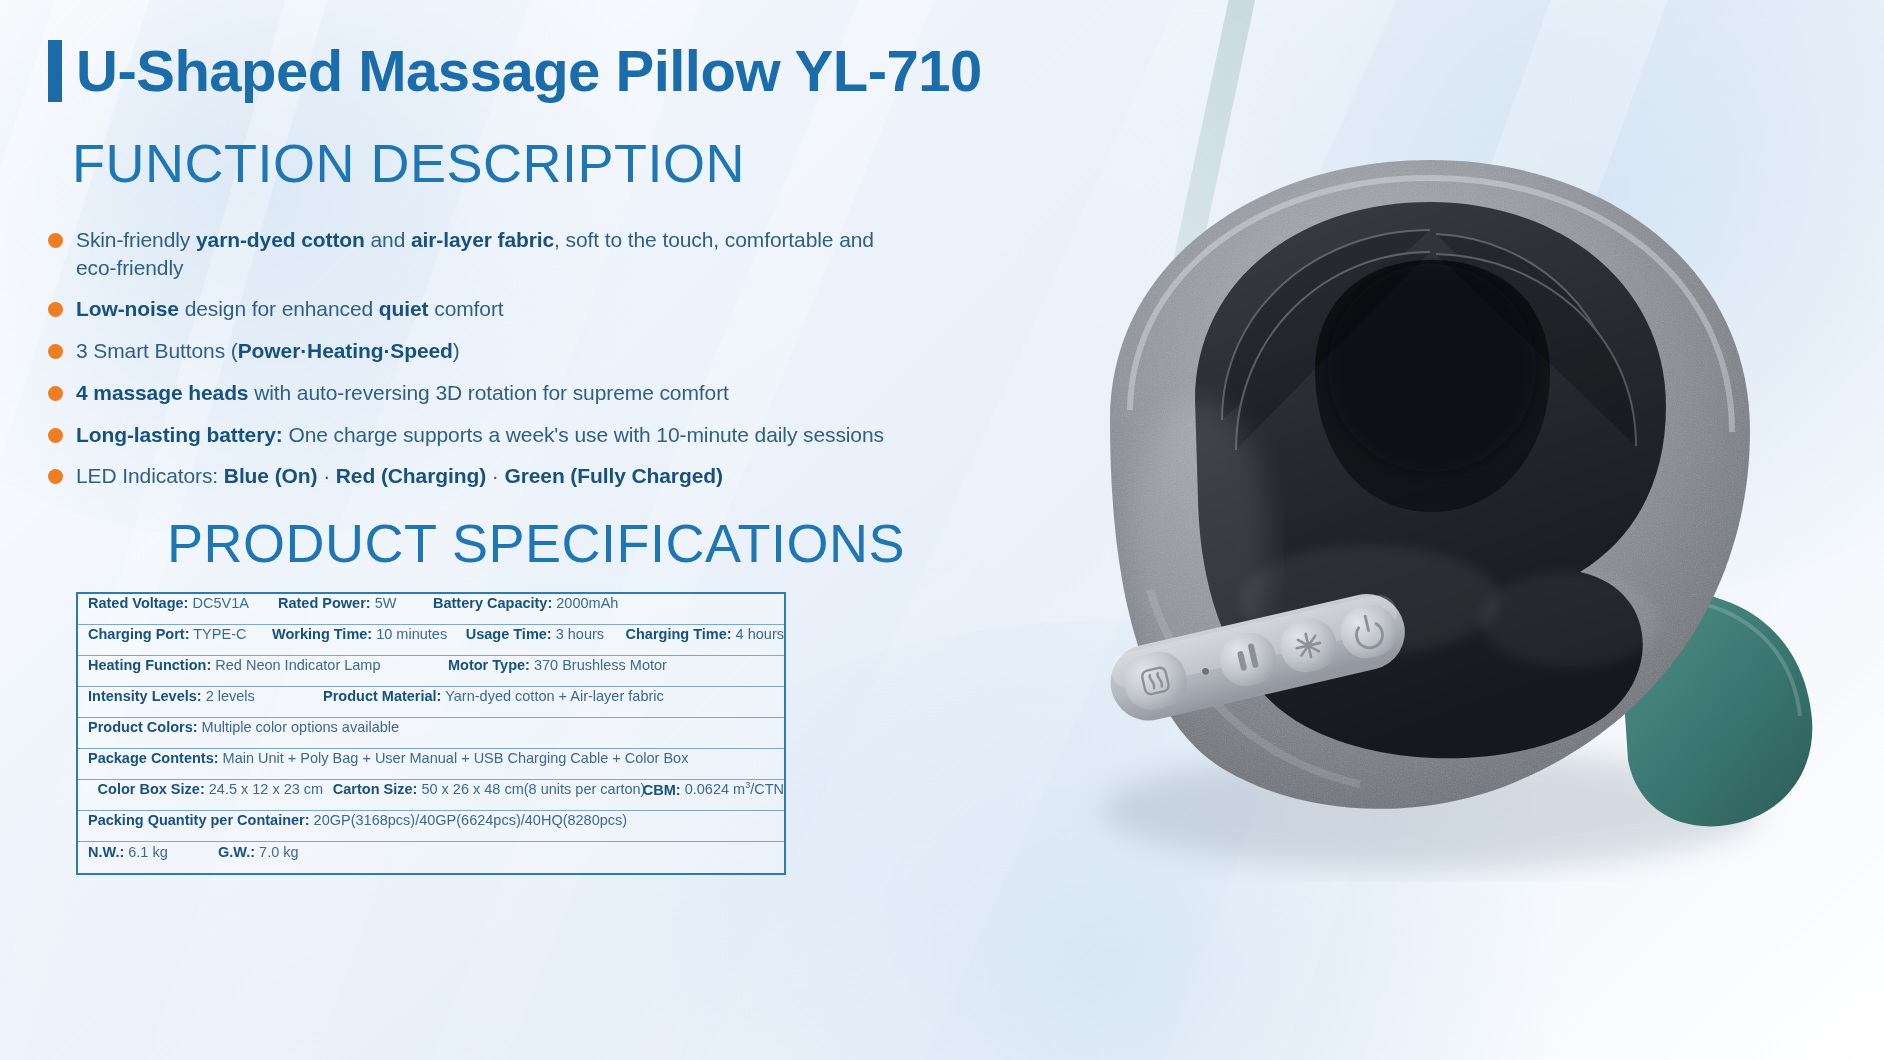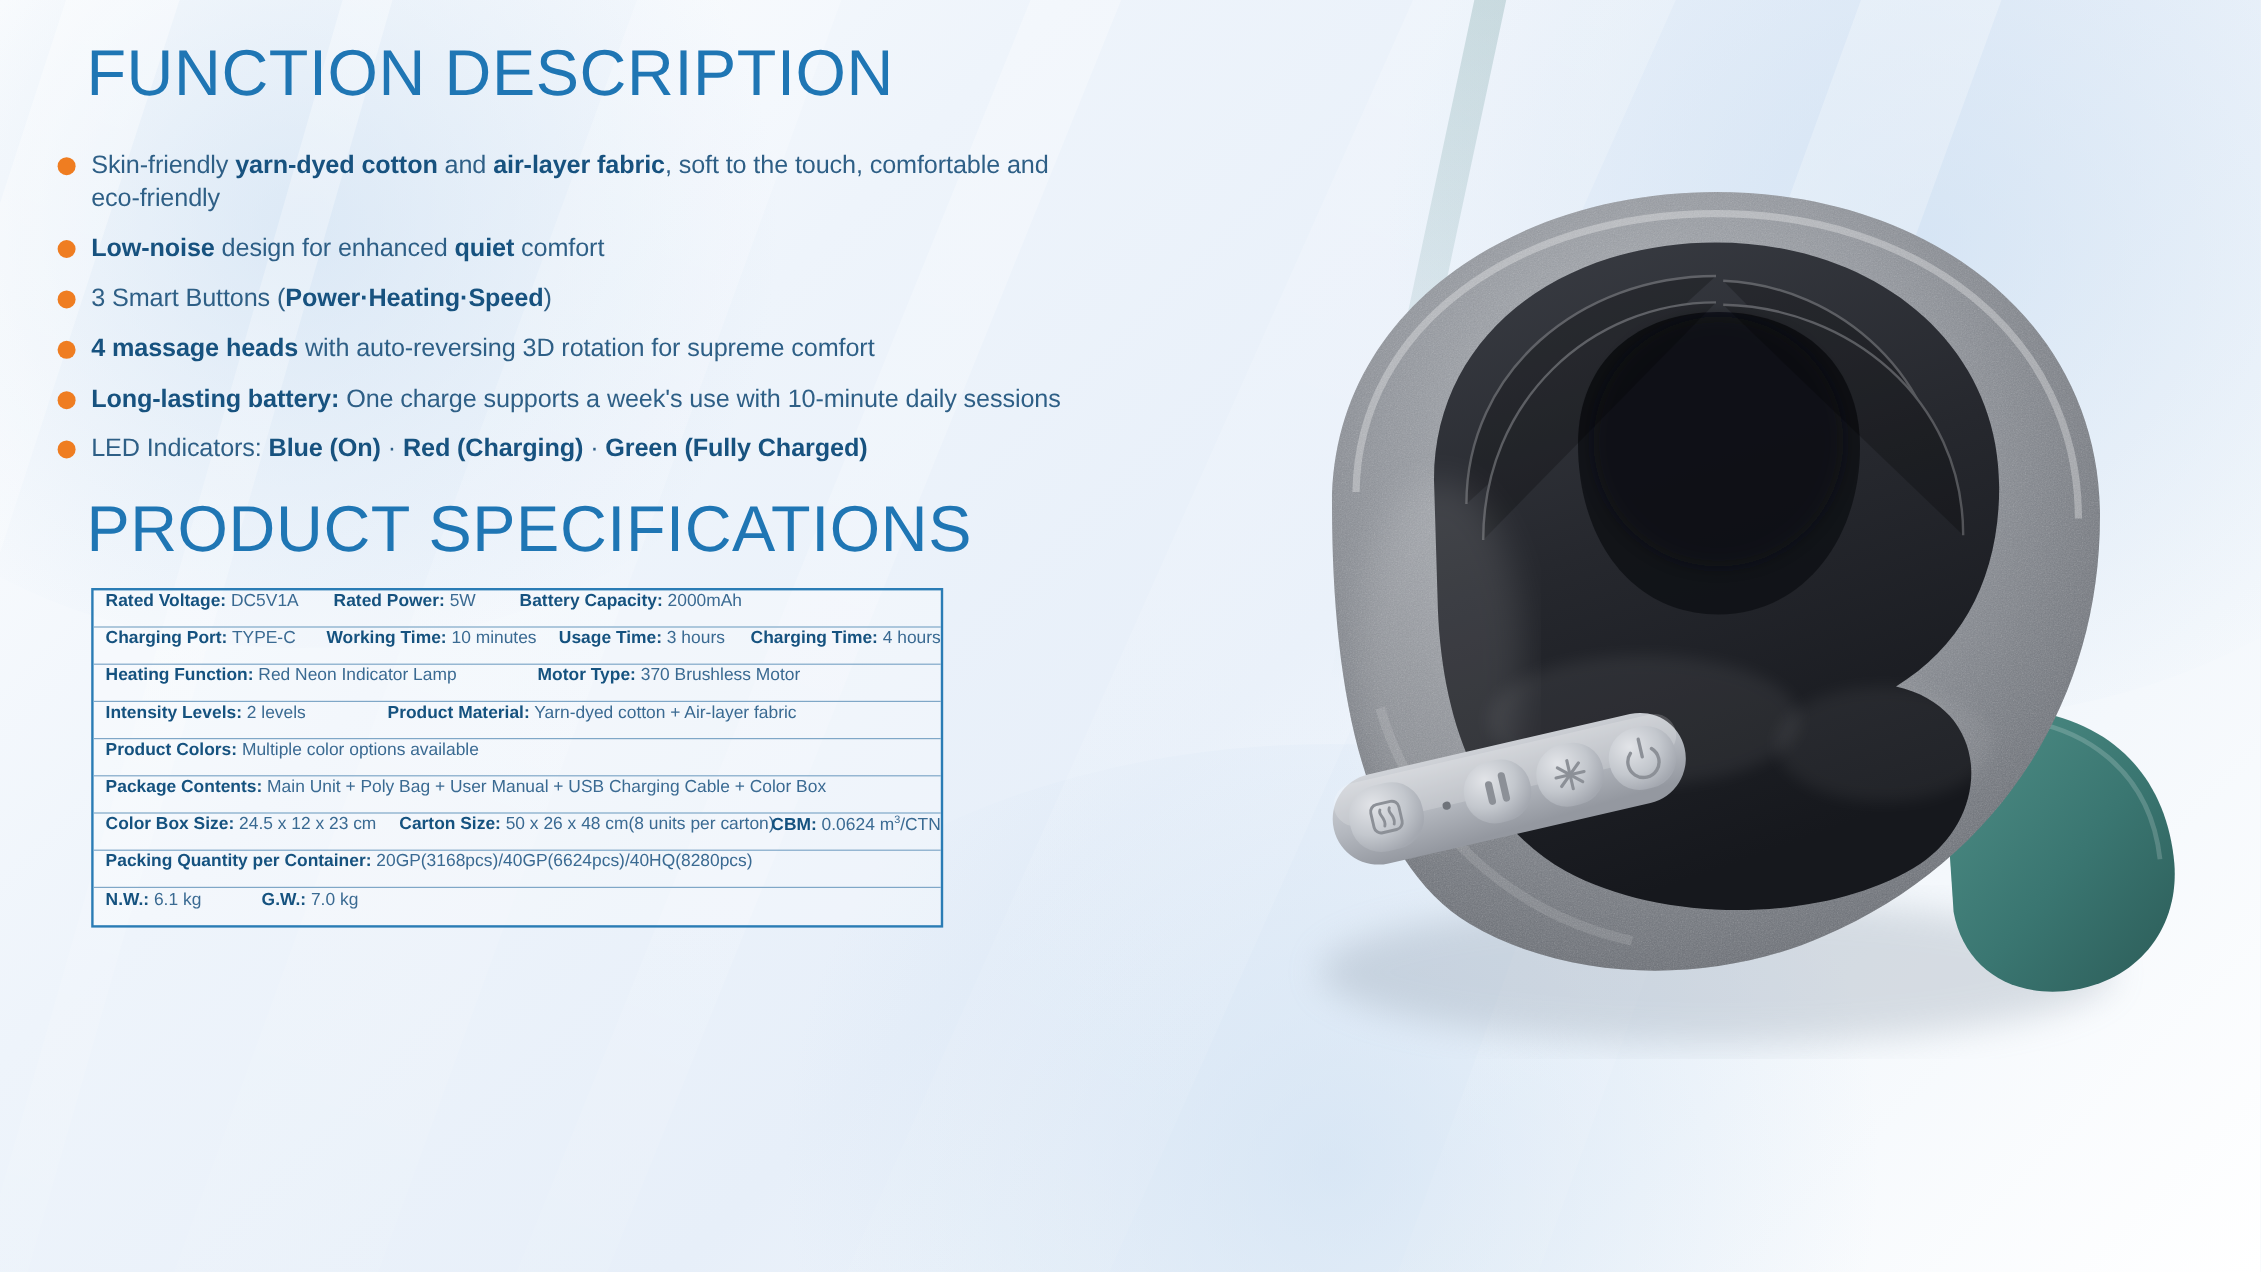--- a/index.html
+++ b/index.html
@@ -50,21 +50,21 @@
   .main-title {
     font-size:58px; font-weight:bold; color:#1b6cab;
     letter-spacing:-.5px; white-space:nowrap; line-height:1;
   }
 
   .section-head {
     color:#1f76b4; font-size:54px; letter-spacing:.5px;
     margin-left:72px; line-height:1;
   }
   .fn-head { margin-top:34px; }
-  .spec-head { margin-top:26px; }
+  .spec-head { margin-top:26px;text-align:center; }
 
   
   .features { margin:36px 0 0 48px; width:840px; }
   .feat { display:flex; align-items:flex-start; margin-bottom:14px;margin-top:13px; }
   .dot {
     width:15px; height:15px; border-radius:50%; background:#ef7d21;
     flex:0 0 auto; margin:7px 13px 0 0;
   }
   .feat-text {
     font-size:21px; color:#2e5f86; line-height:1.32; letter-spacing:-.1px;
@@ -103,20 +103,24 @@
   <div class="streak s2"></div>
   <div class="streak s3"></div>
   <div class="streak s4"></div>
   <div class="streak s5"></div>
   <div class="streak s6"></div>
   <div class="teal-band"></div>
 </div>
 
 <div class="left">
 
+  <div class="title-row">
+    <div class="title-bar"></div>
+    <div class="main-title">U-Shaped Massage Pillow YL-710</div>
+  </div>
 
   <div class="section-head fn-head">FUNCTION DESCRIPTION</div>
 
   <div class="features">
       <div class="feat">
         <span class="dot"></span>
         <div class="feat-text"><span>Skin-friendly </span><b>yarn-dyed cotton</b><span> and </span><b>air-layer fabric</b><span>, soft to the touch, comfortable and eco-friendly</span></div>
       </div>
       <div class="feat">
         <span class="dot"></span>
@@ -162,21 +166,21 @@
         <div class="cell" style="width: 235px;"><b>Intensity Levels:</b><span> 2 levels</span></div>
         <div class="cell"><b>Product Material:</b><span> Yarn-dyed cotton + Air-layer fabric</span></div>
       </div>
       <div class="spec-row">
         <div class="cell"><b>Product Colors:</b><span> Multiple color options available</span></div>
       </div>
       <div class="spec-row">
         <div class="cell"><b>Package Contents:</b><span> Main Unit + Poly Bag + User Manual + USB Charging Cable + Color Box</span></div>
       </div>
       <div class="spec-row">
-        <div class="cell" style="width: 245px;"><b>Color Box Size:</b><span> 24.5 x 12 x 23 cm</span></div>
+        <div class="cell" style="width: 245px; text-align: center;"><b>Color Box Size:</b><span> 24.5 x 12 x 23 cm</span></div>
         <div class="cell" style="width: 310px;"><b>Carton Size:</b><span> 50 x 26 x 48 cm(8 units per carton)</span></div>
         <div class="cell"><b>CBM:</b><span> 0.0624 m<sup>3</sup>/CTN</span></div>
       </div>
       <div class="spec-row">
         <div class="cell"><b>Packing Quantity per Container:</b><span> 20GP(3168pcs)/40GP(6624pcs)/40HQ(8280pcs)</span></div>
       </div>
       <div class="spec-row">
         <div class="cell" style="width: 130px;"><b>N.W.:</b><span> 6.1 kg</span></div>
         <div class="cell"><b>G.W.:</b><span> 7.0 kg</span></div>
       </div>

